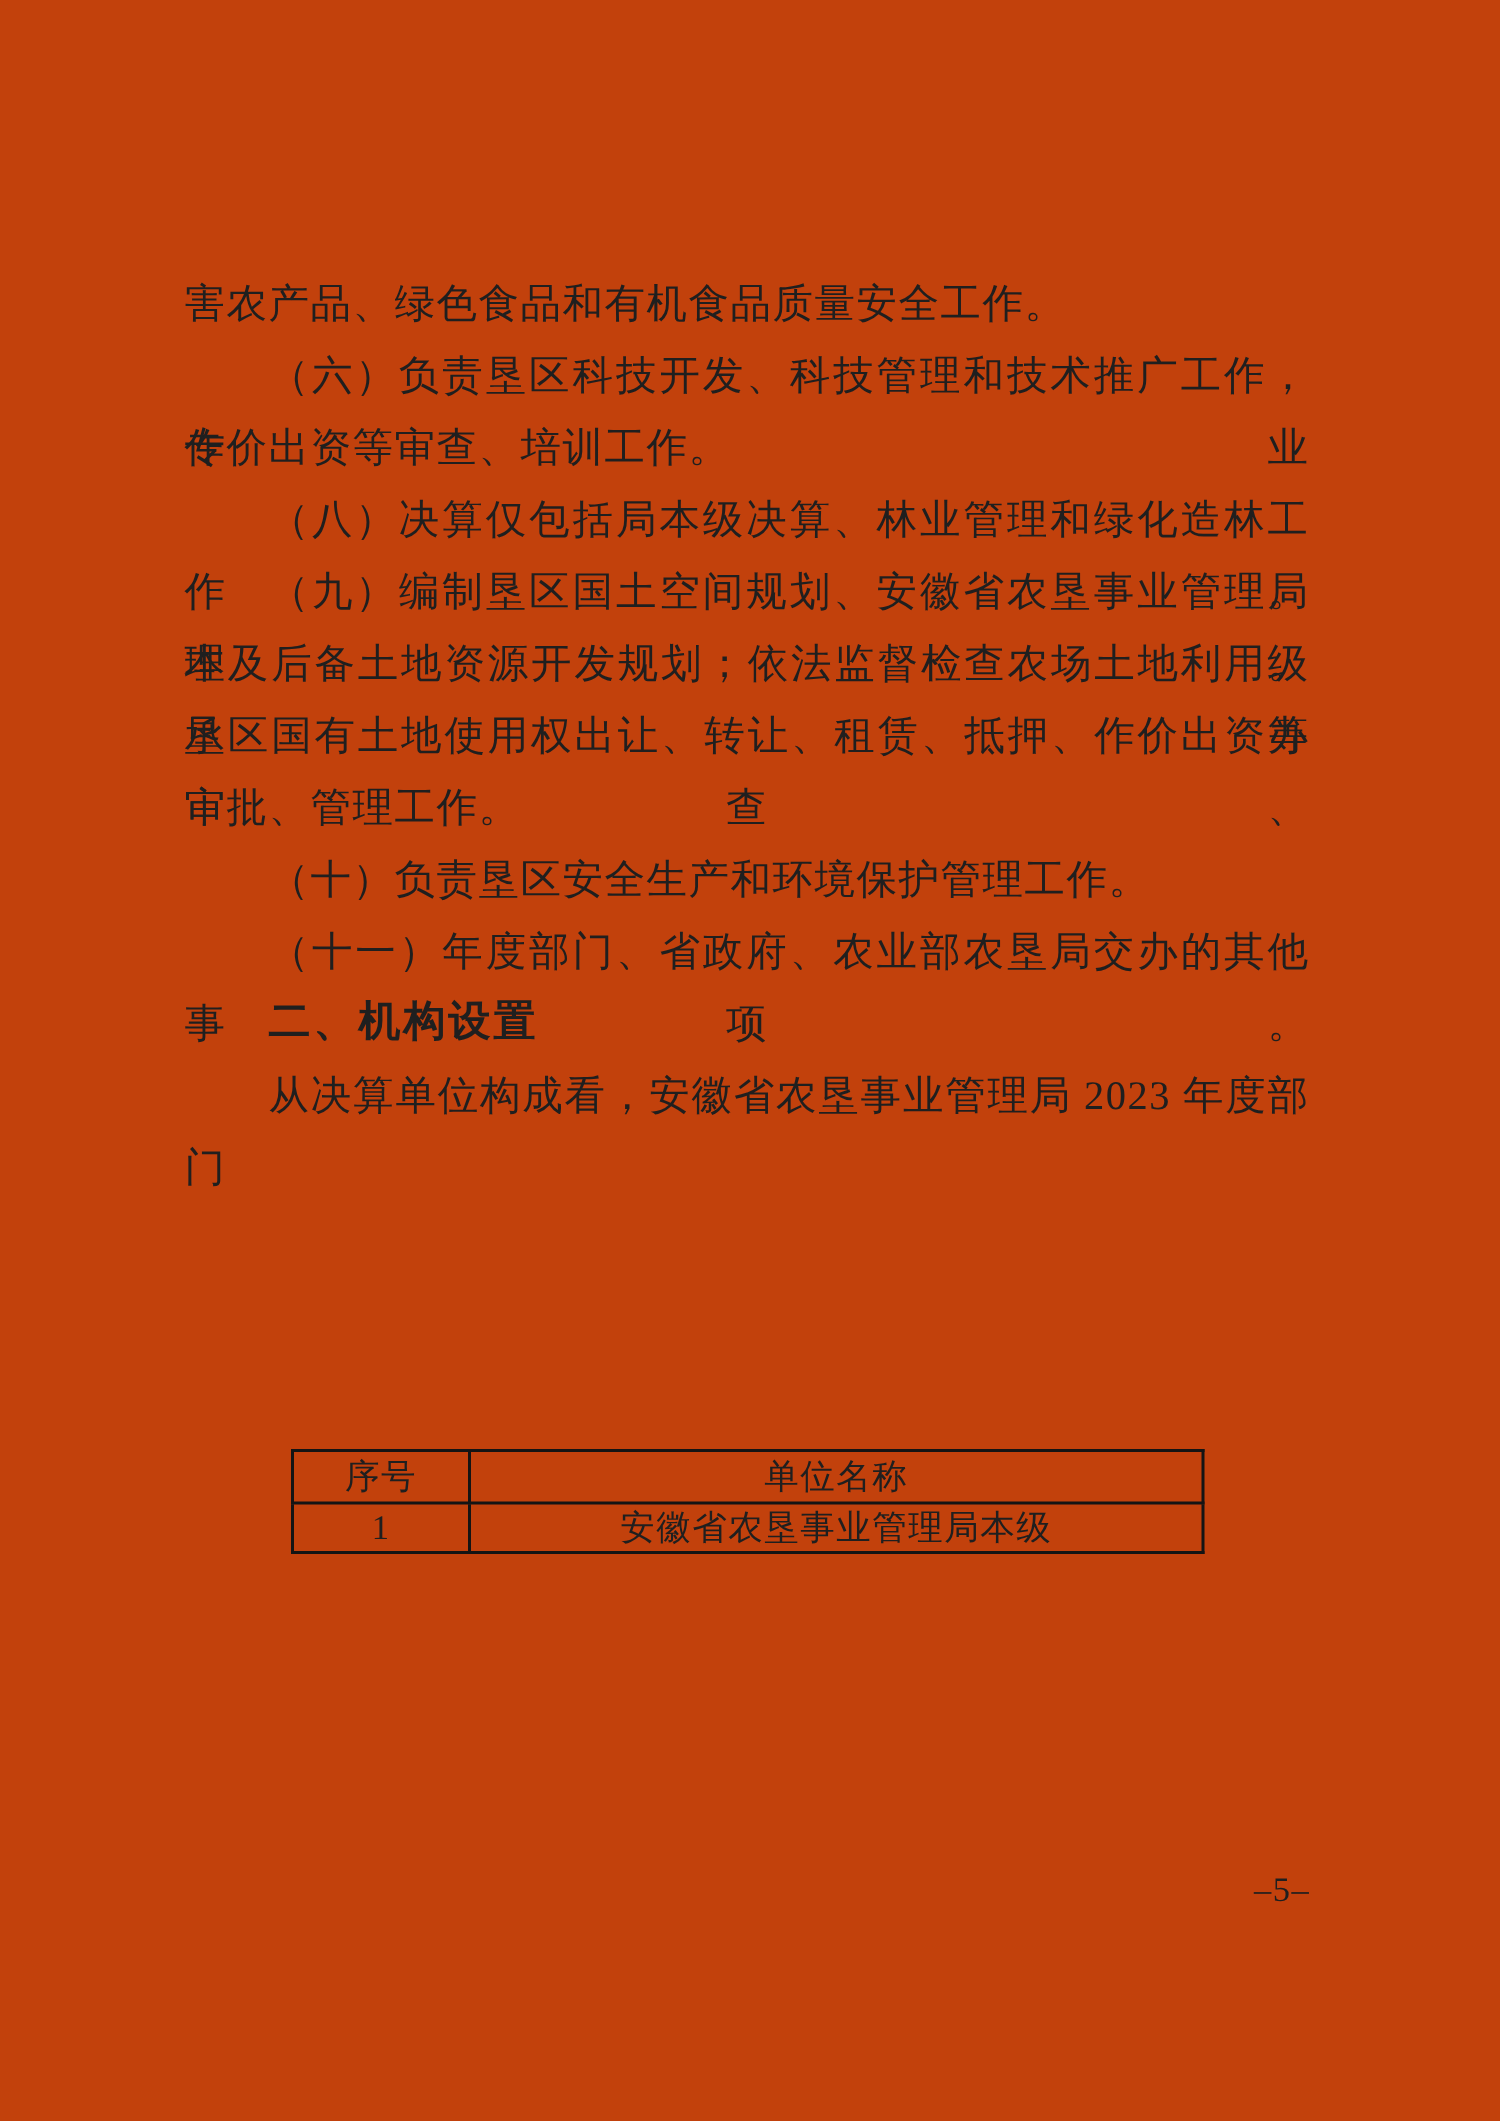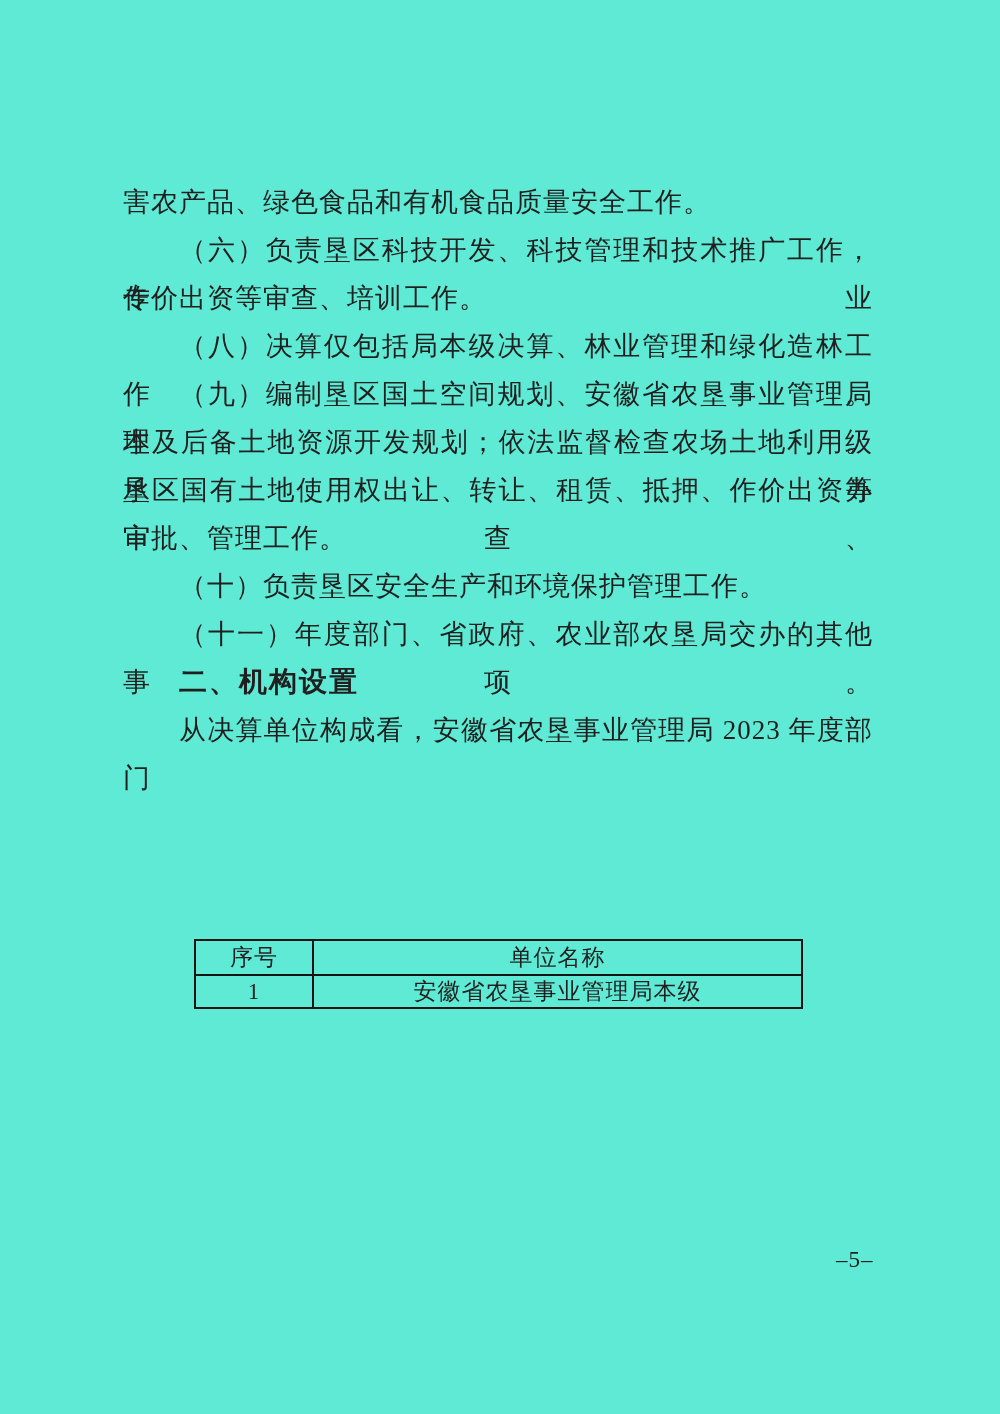--- a/index.html
+++ b/index.html
@@ -4,21 +4,21 @@
 <style>
   html, body {
     margin: 0;
     padding: 0;
     background: #ffffff;
   }
   .page {
     position: relative;
     width: 1000px;
     height: 1414px;
-    background: #5eead4;
+    background: #c2410c;
     color: #1f1f1f;
     font-family: "Liberation Serif", "DejaVu Serif", serif;
     overflow: hidden;
   }
   .content {
     position: absolute;
     left: 123px;
     top: 178px;
     width: 750px;
   }
@@ -42,21 +42,21 @@
   }
   .heading {
     font-family: Liberation Serif, serif;
     font-weight: bold;
     font-size: 28px;
     letter-spacing: 2px;
   }
   .unit-table {
     position: absolute;
     left: 194px;
-    top: 939px;
+    top: 966px;
     width: 609px;
     border-collapse: collapse;
     table-layout: fixed;
     font-size: 23px;
     color: #1f1f1f;
   }
   .unit-table th,
   .unit-table td {
     border: 2px solid #141414;
     text-align: center;

